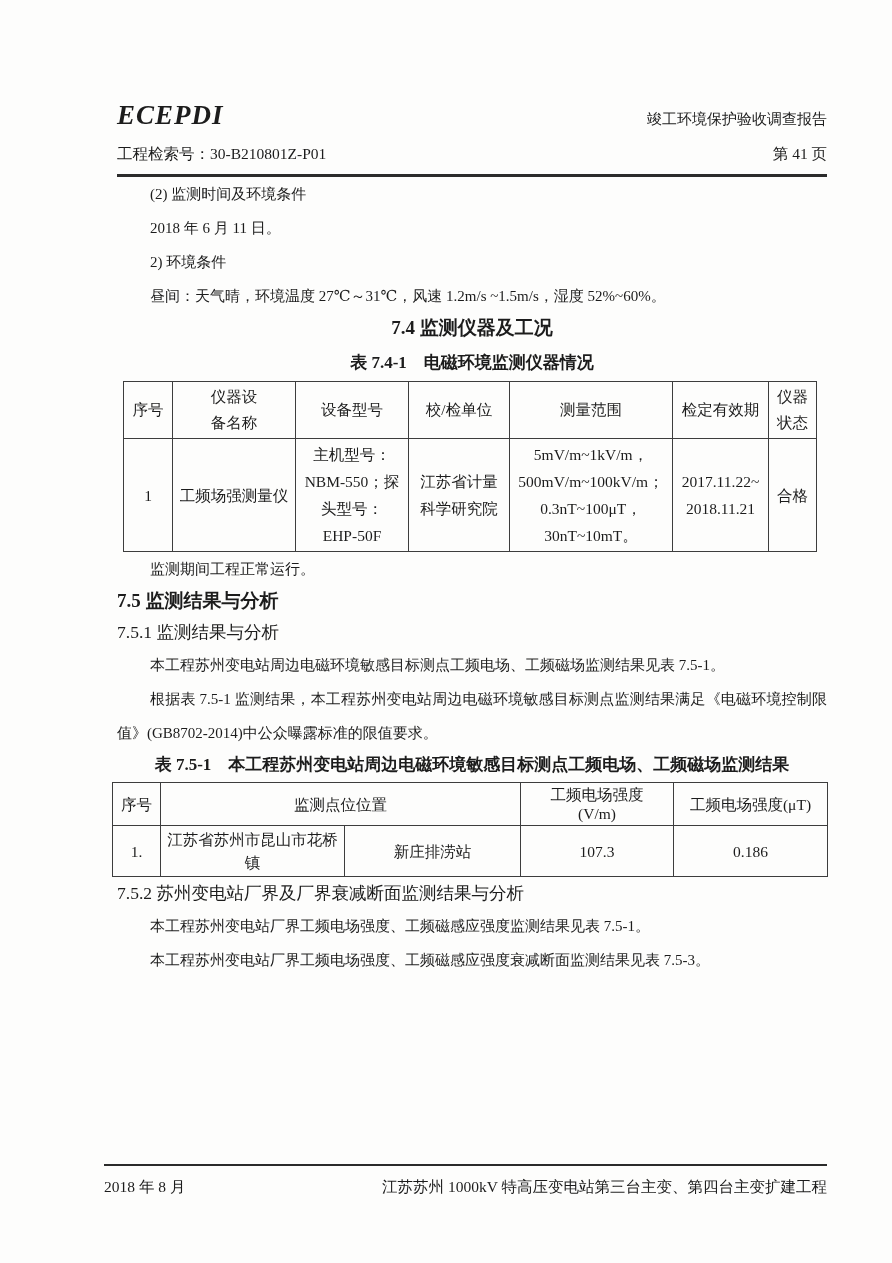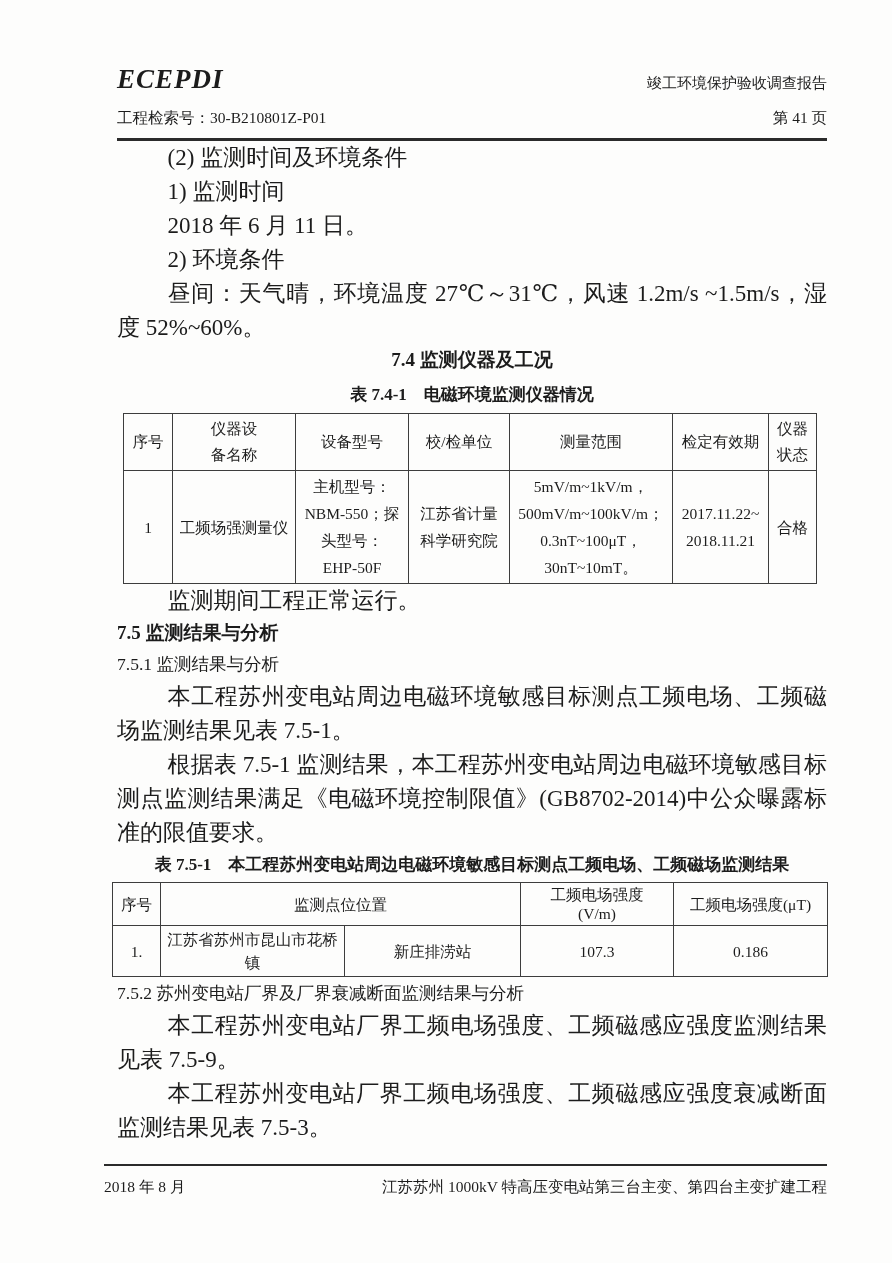--- a/index.html
+++ b/index.html
@@ -6,21 +6,21 @@
   .page {
     position: relative;
     width: 892px;
     height: 1263px;
     background: #fdfdfc;
     font-family: "Liberation Serif", "DejaVu Serif", serif;
     color: #1c1c1c;
     overflow: hidden;
     box-sizing: border-box;
   }
-  .content { padding: 0 65px 0 117px; }
+  .content { padding: 0 65px 0 117px; margin-top: 36px; }
 
   
   .header-top {
     display: flex;
     justify-content: space-between;
     align-items: baseline;
     padding-top: 64px;
   }
   .logo {
     font-size: 27px;
@@ -34,21 +34,21 @@
     justify-content: space-between;
     margin-top: 13px;
     padding-bottom: 9px;
     border-bottom: 3px solid #2b2b2b;
     font-size: 15.5px;
   }
 
   
   p.body-line {
     margin: 0;
-    font-size: 23px;
+    font-size: 15px;
     line-height: 34px;
     text-indent: 2.2em;
     text-align: justify;
   }
   .first-line { margin-top: 6px; }
   h2.sec {
     margin: 0;
     font-size: 19px;
     font-weight: bold;
     line-height: 30px;
@@ -117,21 +117,20 @@
     <div class="header-top">
       <span class="logo">ECEPDI</span>
       <span class="header-report-type">竣工环境保护验收调查报告</span>
     </div>
     <div class="header-bottom">
       <span>工程检索号：30-B210801Z-P01</span>
       <span>第 41 页</span>
     </div>
 
     <p class="body-line first-line">(2) 监测时间及环境条件</p>
-    <p class="body-line">1) 监测时间</p>
     <p class="body-line">2018 年 6 月 11 日。</p>
     <p class="body-line">2) 环境条件</p>
     <p class="body-line">昼间：天气晴，环境温度 27℃～31℃，风速 1.2m/s ~1.5m/s，湿度 52%~60%。</p>
 
     <h2 class="sec h74">7.4 监测仪器及工况</h2>
 
     <div class="table-title tt741">表 7.4-1　电磁环境监测仪器情况</div>
     <table id="table-741">
       <colgroup>
         <col style="width:49px">
@@ -201,21 +200,21 @@
         <td>1.</td>
         <td>江苏省苏州市昆山市花桥镇</td>
         <td>新庄排涝站</td>
         <td>107.3</td>
         <td>0.186</td>
       </tr>
     </tbody>
       </table>
 
     <h3 class="subsec h752">7.5.2 苏州变电站厂界及厂界衰减断面监测结果与分析</h3>
-    <p class="body-line result-para">本工程苏州变电站厂界工频电场强度、工频磁感应强度监测结果见表 7.5-9。</p>
+    <p class="body-line result-para">本工程苏州变电站厂界工频电场强度、工频磁感应强度监测结果见表 7.5-1。</p>
     <p class="body-line result-para">本工程苏州变电站厂界工频电场强度、工频磁感应强度衰减断面监测结果见表 7.5-3。</p>
 
   </div>
 
   <div class="footer">
     <span>2018 年 8 月</span>
     <span>江苏苏州 1000kV 特高压变电站第三台主变、第四台主变扩建工程</span>
   </div>
 </div>
 

